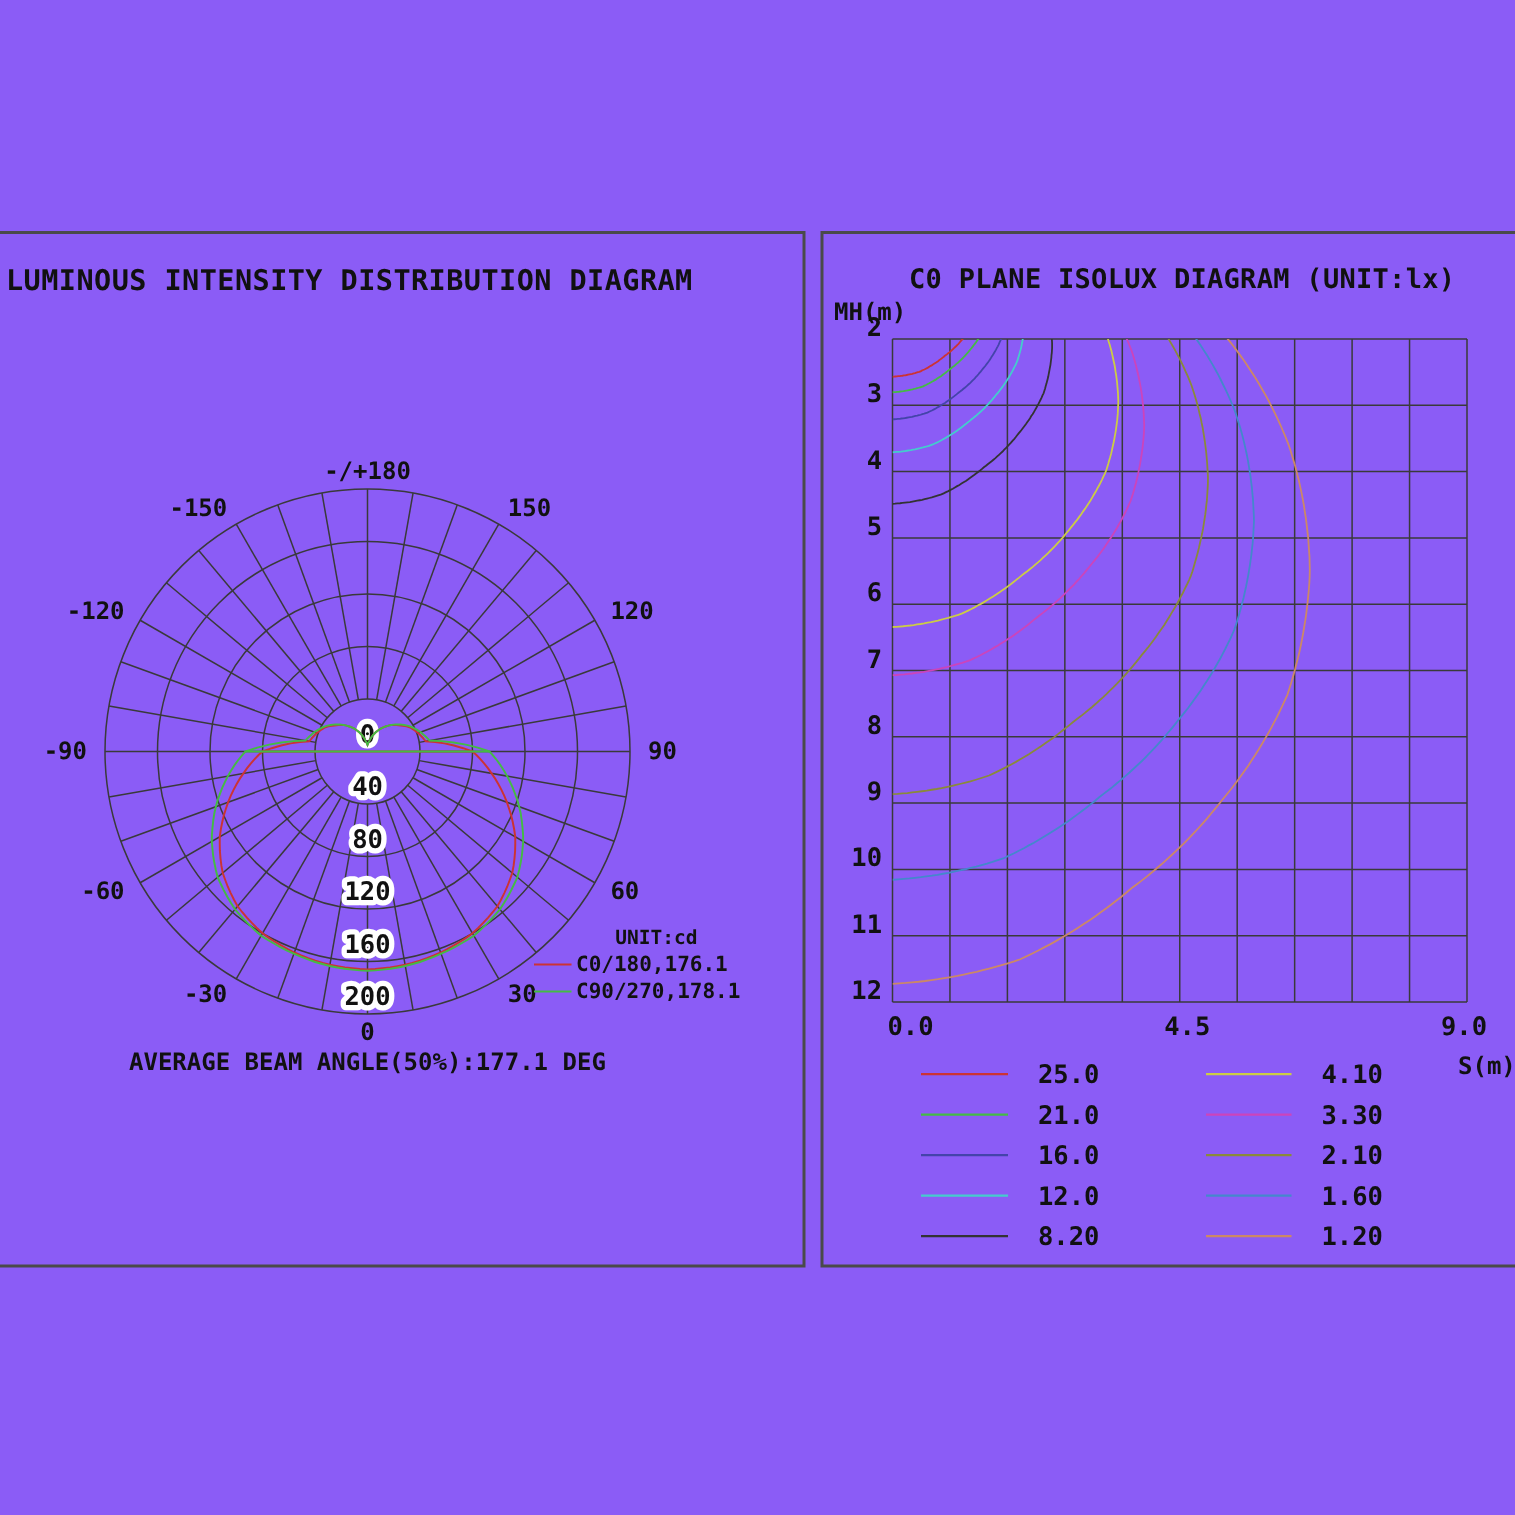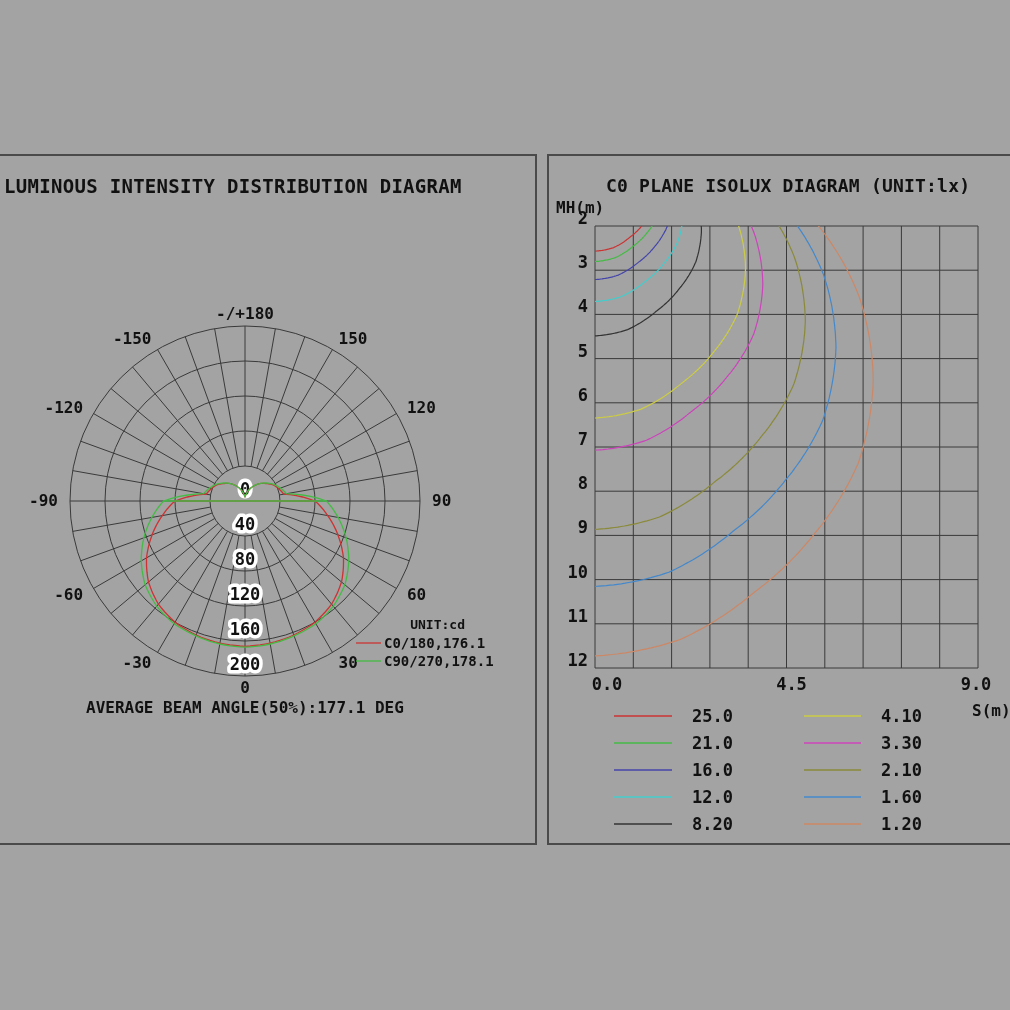--- a/index.html
+++ b/index.html
@@ -1,16 +1,16 @@
 <!DOCTYPE html>
 <html><head>
 <meta charset="utf-8">
 <style>
   html,body{margin:0;padding:0;background:#ffffff;}
-  .page{position:relative;width:1010px;height:1010px;background:#a3a3a3;overflow:hidden;
+  .page{position:relative;width:1010px;height:1010px;background:#8b5cf6;overflow:hidden;
         font-family:"DejaVu Sans Mono","Liberation Mono",monospace;}
   svg text{fill:#111111;font-family:"DejaVu Sans Mono","Liberation Mono",monospace;font-weight:700;}
   .panel-box{fill:none;stroke:#4a4a4a;stroke-width:2;}
   .t-title-l{font-size:19px;letter-spacing:0.3px;}
   .t-title-r{font-size:18px;letter-spacing:0.2px;}
   .t-axis{font-size:16px;}
   .t-caption{font-size:16px;}
   .t-unit{font-size:13px;}
   .gridline{stroke:#3a3a3a;stroke-width:1;fill:none;}
   .halo{stroke:#ffffff;stroke-width:7px;paint-order:stroke;stroke-linejoin:round;}

